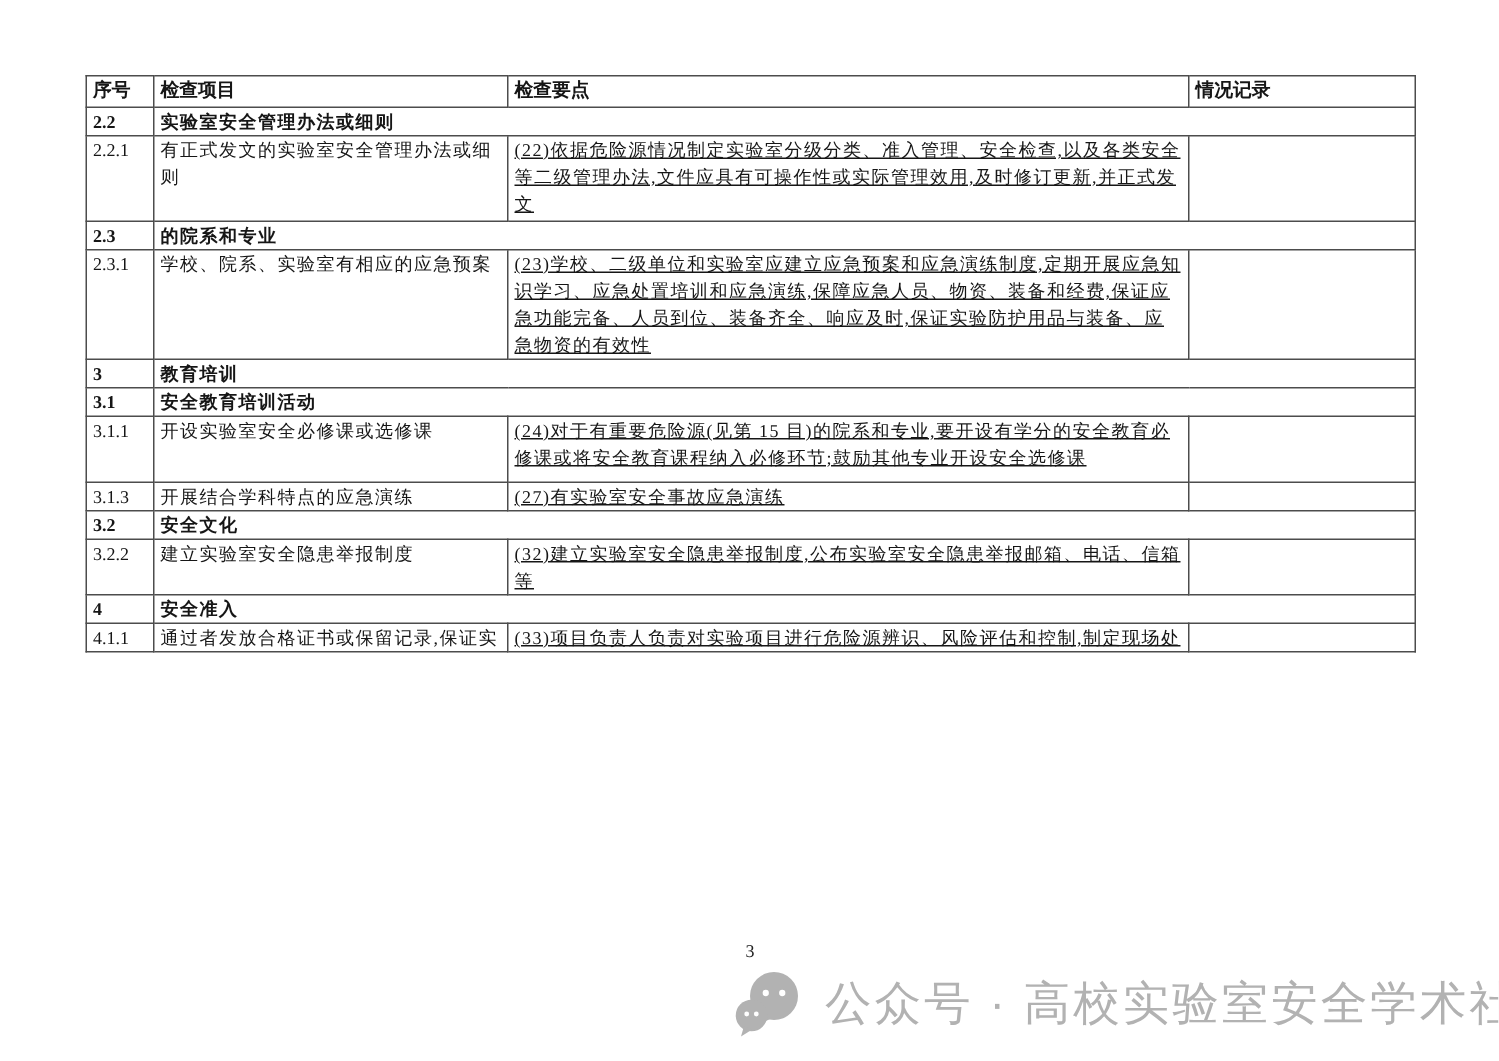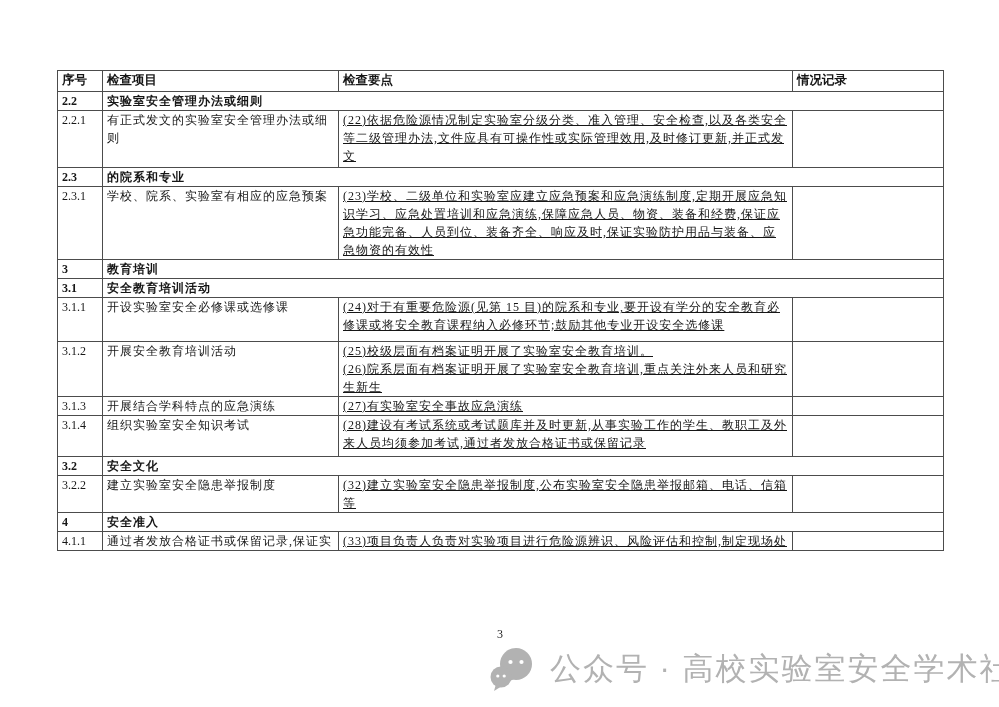--- a/index.html
+++ b/index.html
@@ -1,21 +1,21 @@
 <!DOCTYPE html>
 <html><head>
 <meta charset="utf-8">
 <style>
   html,body{margin:0;padding:0;background:#ffffff;}
   .page{
     position:relative;width:999px;height:707px;background:#ffffff;
     font-family:"Liberation Serif","DejaVu Serif",serif;color:#161616;overflow:hidden;
   }
   table.checklist{
-    position:absolute;left:57px;top:70px;width:886px;
+    position:absolute;left:57px;top:50px;width:886px;
     border-collapse:collapse;table-layout:fixed;
   }
   .checklist td,.checklist th{
     border:1px solid #4c4c4c;vertical-align:top;padding:0 4px;
     font-size:12px;line-height:18px;overflow:hidden;text-align:left;
   }
   .checklist th{font-size:12.5px;font-weight:bold;line-height:19px;}
   .no-cell{padding-left:3px;}
   .b{font-weight:bold;margin-left:20px;}
   .item-cell,.points-cell{letter-spacing:1px;text-align:justify;}
@@ -95,47 +95,30 @@
 
     <tr style="height:44px">
       <td class="no-cell">3.1.1</td>
       <td class="item-cell">开设实验室安全必修课或选修课</td>
       <td class="points-cell">
             <div>(24)对于有重要危险源(见第 15 目)的院系和专业,要开设有学分的安全教育必修课或将安全教育课程纳入必修环节;鼓励其他专业开设安全选修课</div>
           </td>
       <td class="record-cell"></td>
     </tr>
 
-    <tr style="height:50px">
-      <td class="no-cell">3.1.2</td>
-      <td class="item-cell">开展安全教育培训活动</td>
-      <td class="points-cell">
-        <div>(25)校级层面有档案证明开展了实验室安全教育培训。</div>
-        <div>(26)院系层面有档案证明开展了实验室安全教育培训,重点关注外来人员和研究生新生</div>
-      </td>
-      <td class="record-cell"></td>
-    </tr>
 
     <tr style="height:19px">
       <td class="no-cell">3.1.3</td>
       <td class="item-cell">开展结合学科特点的应急演练</td>
       <td class="points-cell">
             <div>(27)有实验室安全事故应急演练</div>
           </td>
       <td class="record-cell"></td>
     </tr>
 
-    <tr style="height:41px">
-      <td class="no-cell">3.1.4</td>
-      <td class="item-cell">组织实验室安全知识考试</td>
-      <td class="points-cell">
-            <div>(28)建设有考试系统或考试题库并及时更新,从事实验工作的学生、教职工及外来人员均须参加考试,通过者发放合格证书或保留记录</div>
-          </td>
-      <td class="record-cell"></td>
-    </tr>
 
     <tr style="height:17px">
       <td class="no-cell b">3.2</td>
       <td class="item-cell b" colspan="3">安全文化</td>
     </tr>
 
 
     <tr style="height:35px">
       <td class="no-cell">3.2.2</td>
       <td class="item-cell">建立实验室安全隐患举报制度</td>

